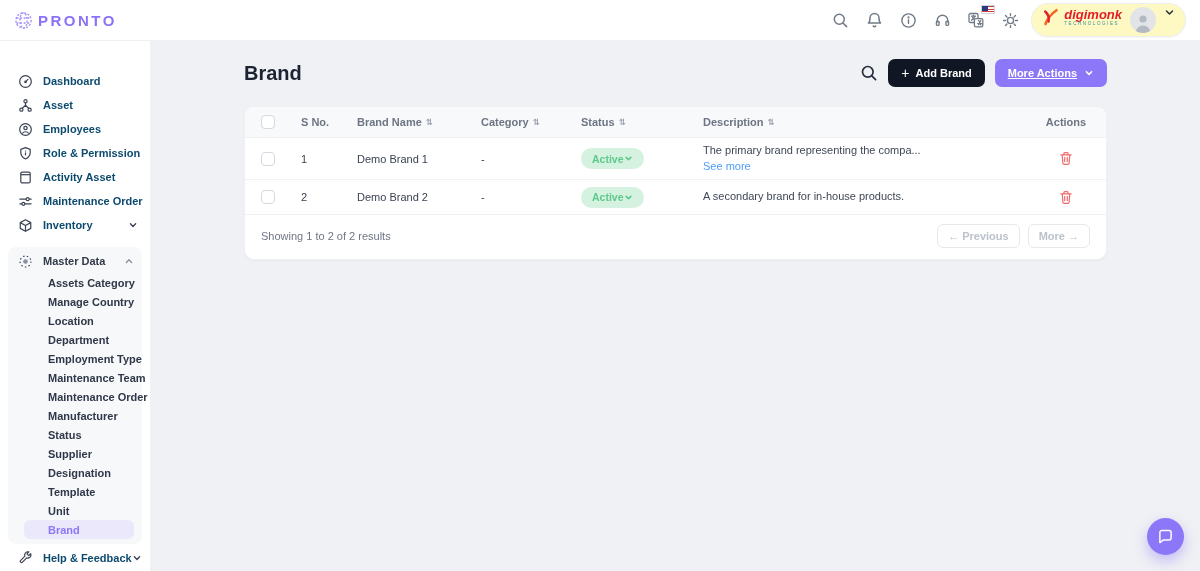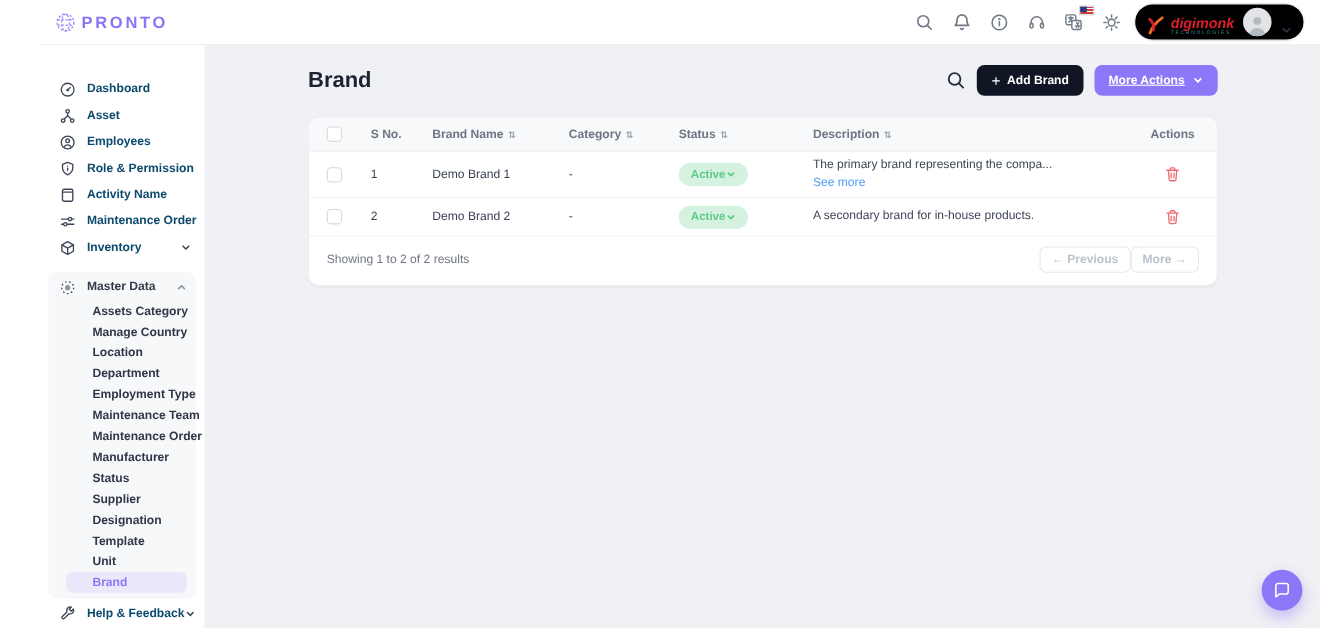--- a/index.html
+++ b/index.html
@@ -1,28 +1,28 @@
 <!DOCTYPE html>
 <html><head>
 <meta charset="utf-8">
 <style>
   * { margin:0; padding:0; box-sizing:border-box; }
   html,body { width:1200px; height:571px; }
   body { font-family:"Liberation Sans","DejaVu Sans",sans-serif; background:#f0f1f4; overflow:hidden; }
-  .app { width:1200px; height:571px; display:grid; grid-template-rows:41px 1fr; grid-template-columns:150px 1fr; position:relative; background:#fff;padding-left:36px; }
+  .app { width:1200px; height:571px; display:grid; grid-template-rows:41px 1fr; grid-template-columns:150px 1fr; position:relative; background:#fff; }
 
   
   .topbar { grid-column:1 / span 2; background:#fff; border-bottom:1px solid #eef0f2; display:flex; align-items:center; justify-content:space-between; padding:0 14px; }
   .logo { display:flex; align-items:center; gap:5px; }
   .logo-text { color:#8b72f7; font-size:15px; font-weight:800; letter-spacing:2.5px; }
   .topbar-right { display:flex; align-items:center; gap:8px; }
   .icon-btn { width:26px; height:26px; display:flex; align-items:center; justify-content:center; color:#717a87; cursor:pointer; position:relative; }
   .flag { position:absolute; top:-2px; right:-6px; width:14px; height:9px; background:repeating-linear-gradient(#d23b3b 0 1.3px,#fff 1.3px 2.6px); border:0.5px solid #cfd4da; }
   .flag::before { content:""; position:absolute; left:0; top:0; width:6px; height:4.5px; background:#2b3a7d; }
-  .org-pill { display:flex; align-items:flex-end; gap:8px; background:#000000; border:1px solid #eceef1; border-radius:999px; padding:3px 10px 3px 10px; cursor:pointer; box-shadow:0 1px 2px rgba(20,24,40,.04); }
+  .org-pill { display:flex; align-items:flex-start; gap:8px; background:#fef9c3; border:1px solid #eceef1; border-radius:999px; padding:3px 10px 3px 10px; cursor:pointer; box-shadow:0 1px 2px rgba(20,24,40,.04); }
   .dm-wrap { display:flex; align-items:center; gap:4px; }
   .dm-text { display:flex; flex-direction:column; line-height:1; }
   .dm-name { color:#e01e2b; font-weight:800; font-size:13px; font-style:italic; }
   .dm-tag { color:#3a8f96; font-size:4.5px; letter-spacing:1.6px; margin-top:1px; }
   .avatar { width:26px; height:26px; border-radius:50%; background:#e2e4e8; display:flex; align-items:flex-end; justify-content:center; overflow:hidden; }
 
   
   .sidebar { background:#fff; padding-top:28px; overflow:hidden; }
   .nav-item { height:24px; display:flex; align-items:center; padding:0 12px 0 18px; cursor:pointer; color:#0c4a6e; }
   .nav-item svg { flex:0 0 auto; color:#3c4555; }
@@ -52,21 +52,21 @@
   .row { border-bottom:1px solid #f1f2f4; font-size:11px; color:#3a4252; }
   .row-1 { height:42px; } .row-2 { height:35px; }
   .checkbox { width:14px; height:14px; border:1.5px solid #d4d8df; border-radius:4px; background:#fff; cursor:pointer; display:inline-block; }
   .cell-brand { font-weight:500; }
   .pill { display:inline-flex; align-items:center; background:#d5f2e1; color:#5ec98b; border-radius:999px; padding:4.5px 11px; font-size:10.5px; font-weight:800; cursor:pointer; width:fit-content; }
   .desc-line { line-height:1.4; color:#3f4756; }
   .see-more { color:#4f9df8; font-size:11px; cursor:pointer; line-height:1.4; }
   .trash-btn { display:flex; justify-content:center; color:#ef6a6a; cursor:pointer; }
   .tfoot { display:flex; align-items:center; justify-content:space-between; padding:9px 16px 11px; }
   .summary { color:#6f7683; font-size:11px; }
-  .pager { display:flex; }
+  .pager { display:flex; gap:8px; }
   .pg-btn { border:1px solid #e6e8ec; background:#fff; border-radius:6px; color:#bcc2cc; font-size:11px; font-weight:700; font-family:inherit; padding:5px 10px; cursor:default; }
 
   
   .chat-fab { position:absolute; right:16px; bottom:16px; width:37px; height:37px; border-radius:50%; background:#8b77f7; border:none; display:flex; align-items:center; justify-content:center; cursor:pointer; box-shadow:0 6px 14px rgba(139,119,247,.45); }
 </style>
 </head>
 <body>
 
 <div class="app">
 
@@ -180,21 +180,21 @@
           <path d="M8 1.8l5 1.8v3.3c0 3.3-2.1 5.5-5 6.9-2.9-1.4-5-3.6-5-6.9V3.6z"></path>
           <path d="M8 5.4v.01M8 7.4v2" stroke-linecap="round"></path>
         </svg>
       <span class="nav-label">Role &amp; Permission</span>
     </div>
     <div class="nav-item">
       <svg width="15" height="15" viewBox="0 0 16 16" fill="none" stroke="currentColor" stroke-width="1.3" stroke-linejoin="round">
           <rect x="3" y="2.2" width="10" height="11.6" rx="1.6"></rect>
           <path d="M3 5h10"></path>
         </svg>
-      <span class="nav-label">Activity Name</span>
+      <span class="nav-label">Activity Asset</span>
     </div>
     <div class="nav-item">
       <svg width="15" height="15" viewBox="0 0 16 16" fill="none" stroke="currentColor" stroke-width="1.3" stroke-linecap="round">
           <path d="M2 5.5h12M2 10.5h12"></path>
           <circle cx="10.3" cy="5.5" r="1.6" fill="#fff"></circle>
           <circle cx="5.7" cy="10.5" r="1.6" fill="#fff"></circle>
         </svg>
       <span class="nav-label">Maintenance Order</span>
     </div>
     <div class="nav-item">

